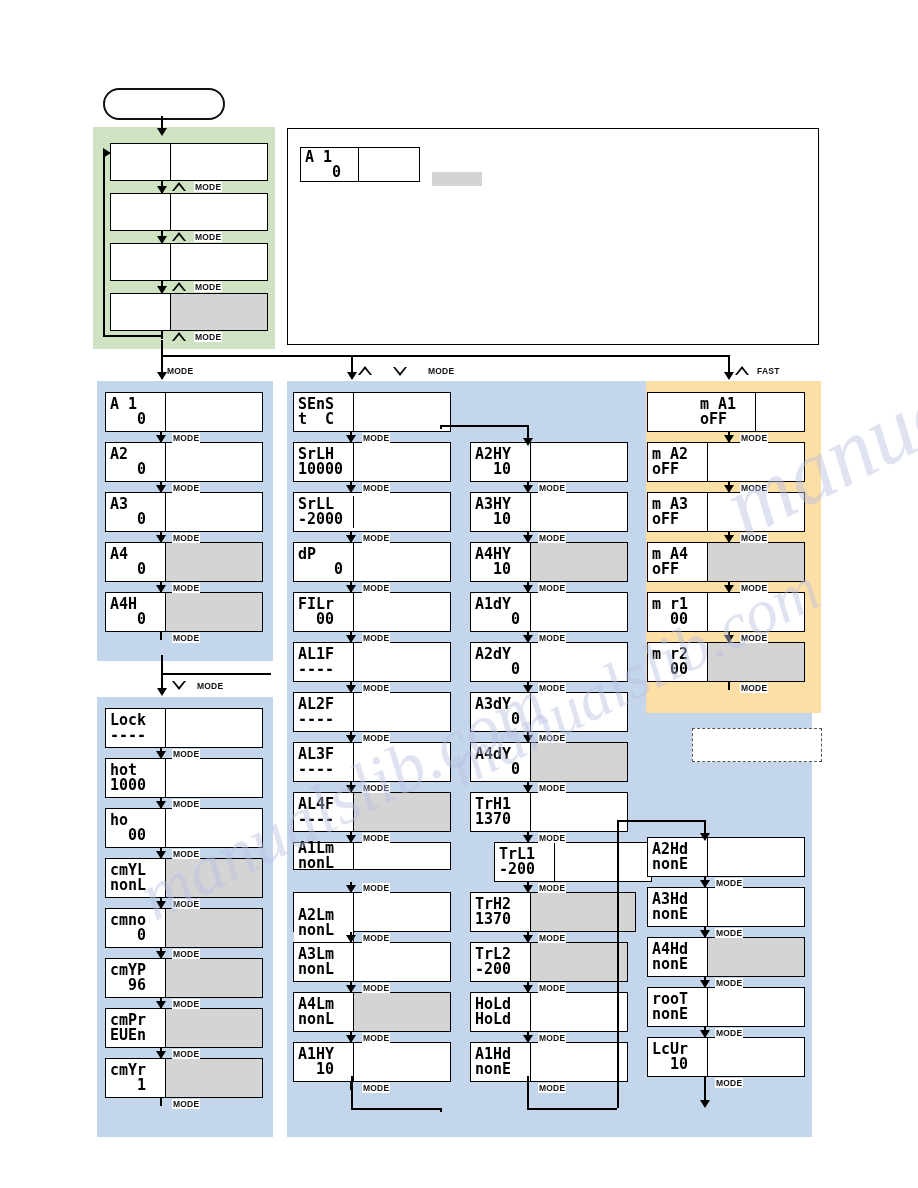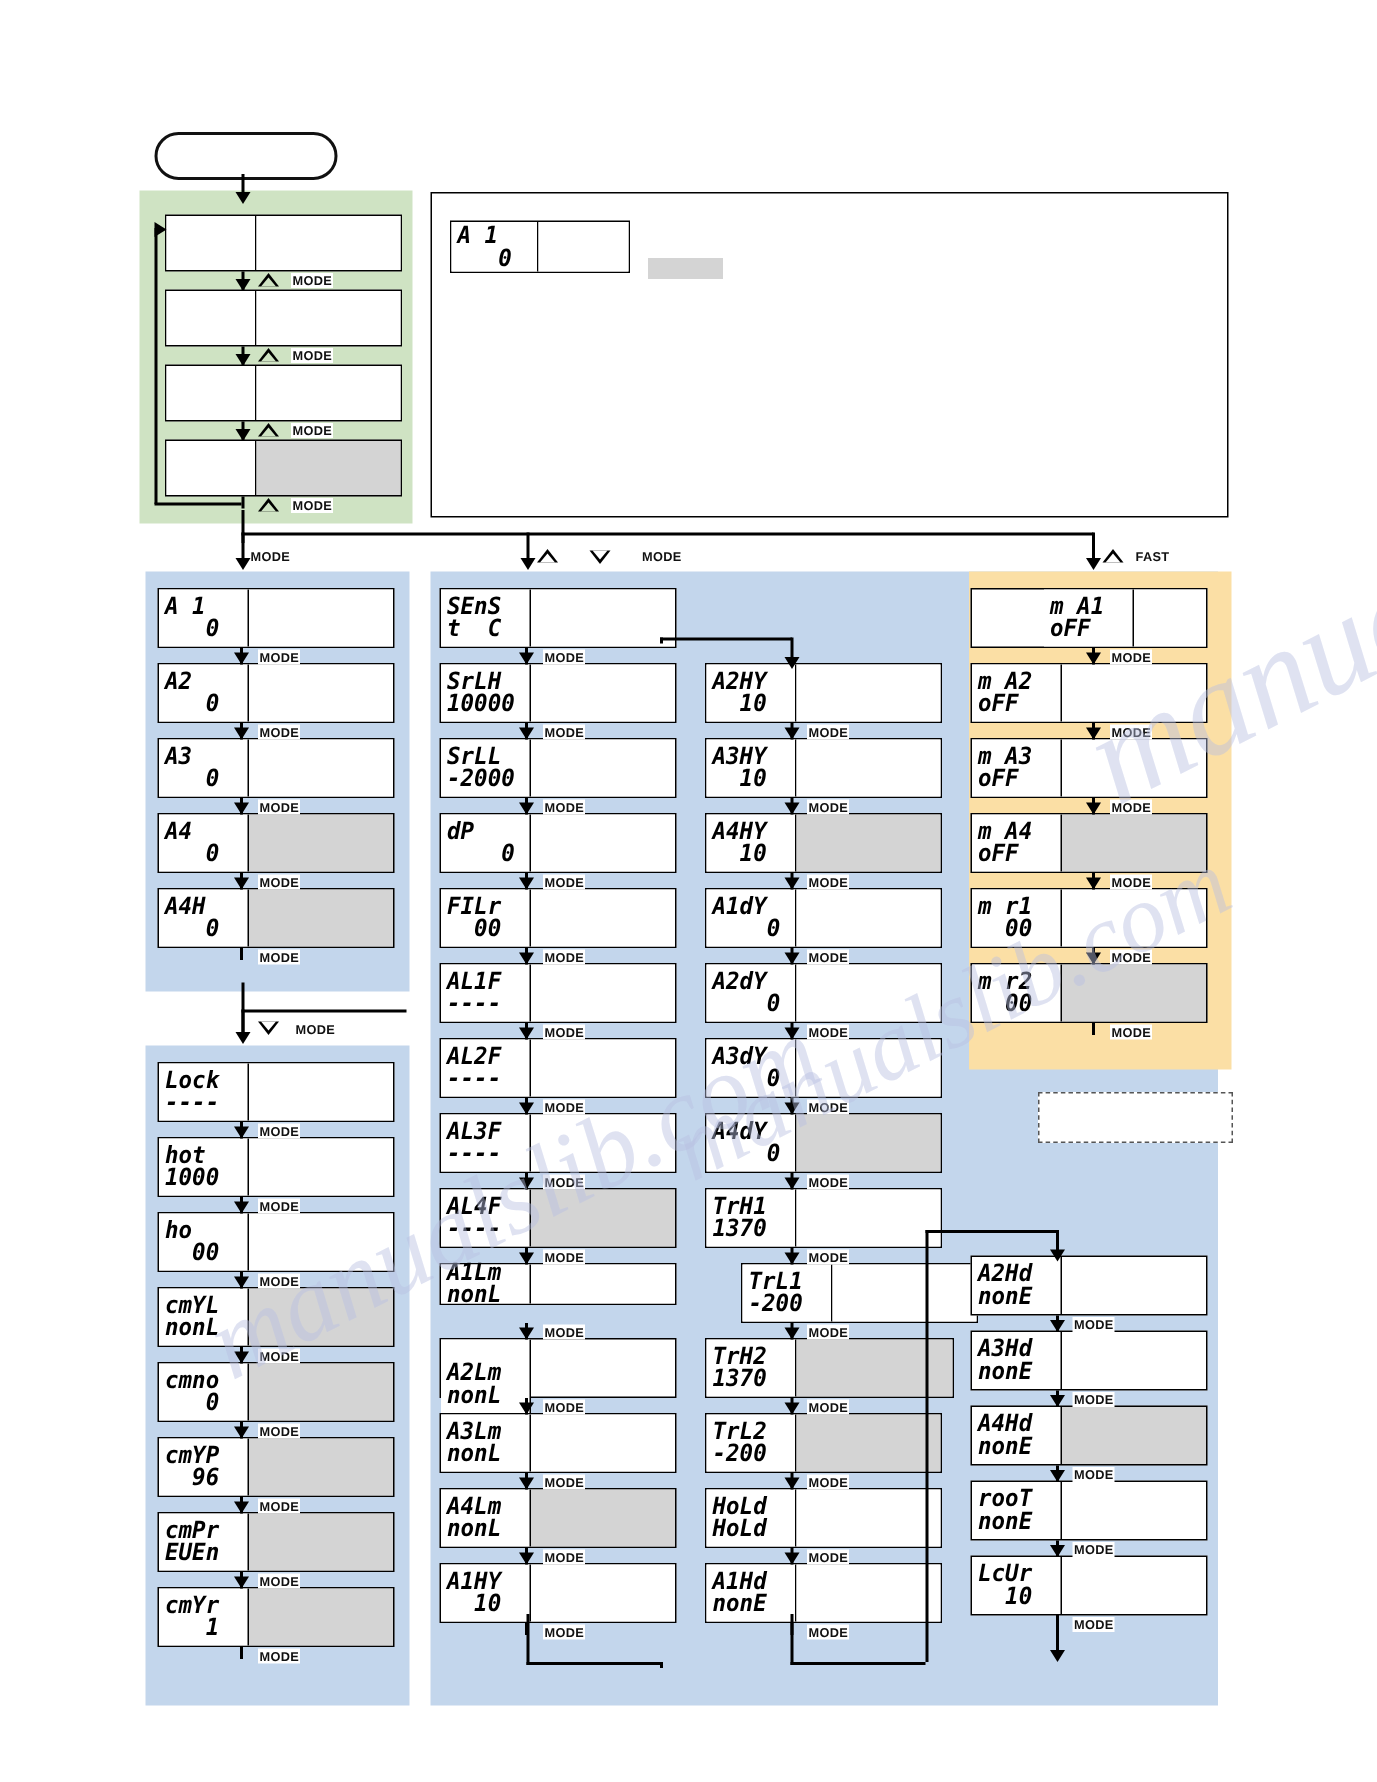--- a/index.html
+++ b/index.html
@@ -22,21 +22,21 @@
   
   .term{position:absolute;border:2px solid #111;border-radius:16px;background:#fff;z-index:5;}
 
   
   .row{position:absolute;display:flex;border:1.6px solid #000;background:#fff;z-index:10;box-sizing:border-box;}
   .row.grey{background:#d4d4d4;}
   .row.grey .rdesc{background:#d4d4d4;}
   .row.blank .rled{border-right:1.6px solid #000;}
   .rled{width:60px;flex:0 0 60px;border-right:1.6px solid #000;background:#fff;
         display:flex;flex-direction:column;justify-content:center;align-items:flex-start;
-        padding:1px 0 1px 4px;box-sizing:border-box;font-style:italic;}
+        padding:1px 0 1px 4px;box-sizing:border-box;}
   .rdesc{flex:1;background:#fff;}
 
   
   .seg{font-family:"DejaVu Sans Mono",monospace;font-size:15px;line-height:15px;
        letter-spacing:0px;color:#000;white-space:pre;font-weight:700;
        transform:scaleY(1.05);transform-origin:left center;}
 
   
   .vline{position:absolute;background:#000;width:1.6px;z-index:12;}
   .hline{position:absolute;background:#000;height:1.6px;z-index:12;}
@@ -311,21 +311,21 @@
     <div class="row" style="left: 293px; top: 442px; width: 158px; height: 40px;">
       <div class="rled">
         <span class="seg">SrLH</span>
         <span class="seg">10000</span>
       </div>
       <div class="rdesc"></div>
     </div>
     <div class="vline" style="left: 350px; top: 482px; height: 11px;"></div>
     <div class="arw" style="left: 346px; top: 485px;"></div>
     <div class="klab" style="left: 362px; top: 483px;">MODE</div>
-    <div class="row" style="left: 293px; top: 492px; width: 158px; height: 40px;">
+    <div class="row" style="left: 293px; top: 492px; width: 158px; height: 40px; align-items: center;">
       <div class="rled">
         <span class="seg">SrLL</span>
         <span class="seg">-2000</span>
       </div>
       <div class="rdesc"></div>
     </div>
     <div class="vline" style="left: 350px; top: 532px; height: 11px;"></div>
     <div class="arw" style="left: 346px; top: 535px;"></div>
     <div class="klab" style="left: 362px; top: 533px;">MODE</div>
     <div class="row" style="left: 293px; top: 542px; width: 158px; height: 40px;">

